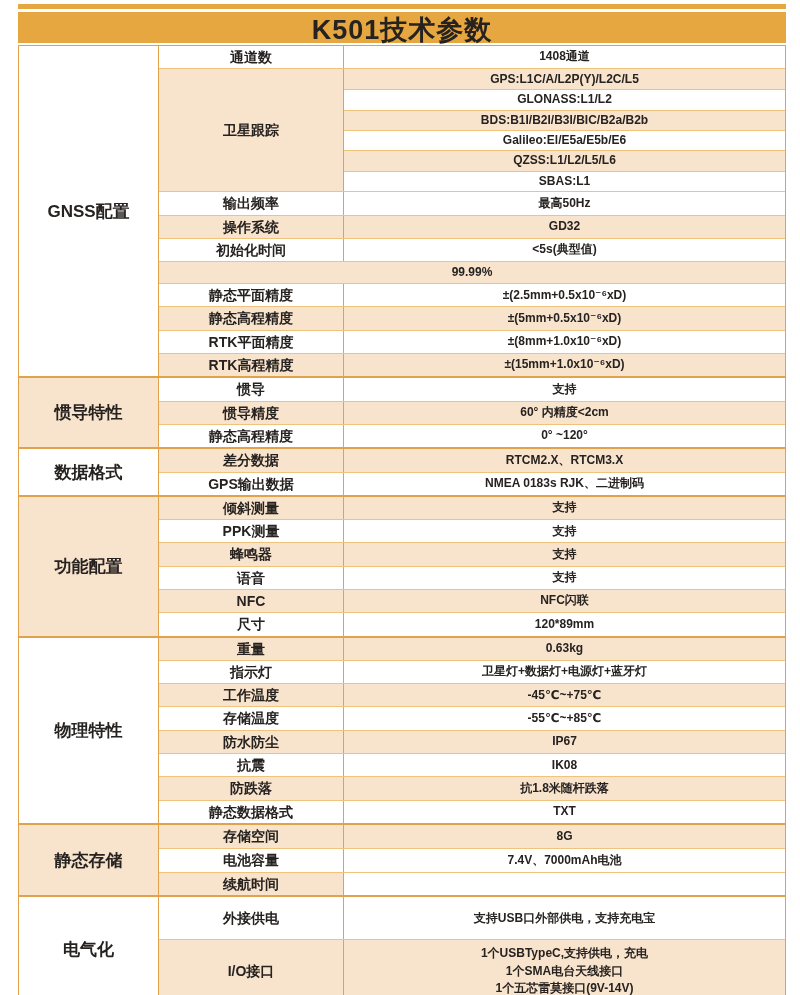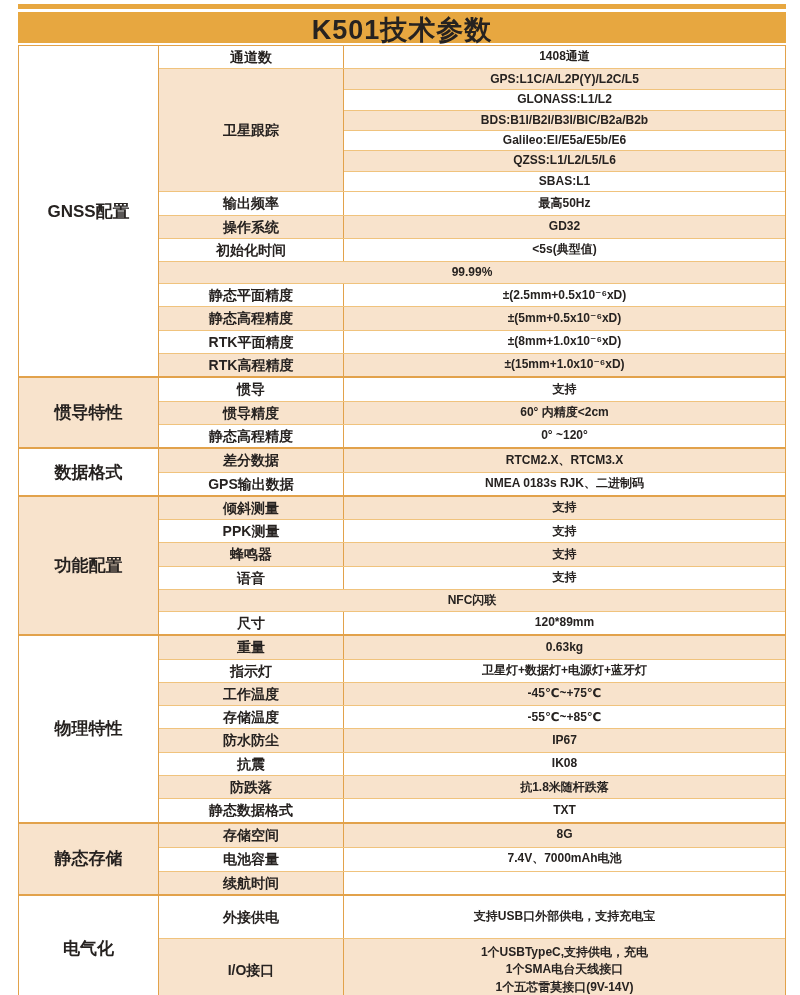--- a/index.html
+++ b/index.html
@@ -183,20 +183,21 @@
               <div class="val peach" style="min-height: 21px;">支持</div>
             </div>
           </div>
           <div class="row">
             <div class="param">语音</div>
             <div class="vals">
               <div class="val" style="min-height: 21px;">支持</div>
             </div>
           </div>
           <div class="row">
+            <div class="param peach">NFC</div>
             <div class="vals">
               <div class="val peach" style="min-height: 21px;">NFC闪联</div>
             </div>
           </div>
           <div class="row">
             <div class="param">尺寸</div>
             <div class="vals">
               <div class="val" style="min-height: 21px;">120*89mm</div>
             </div>
           </div>

